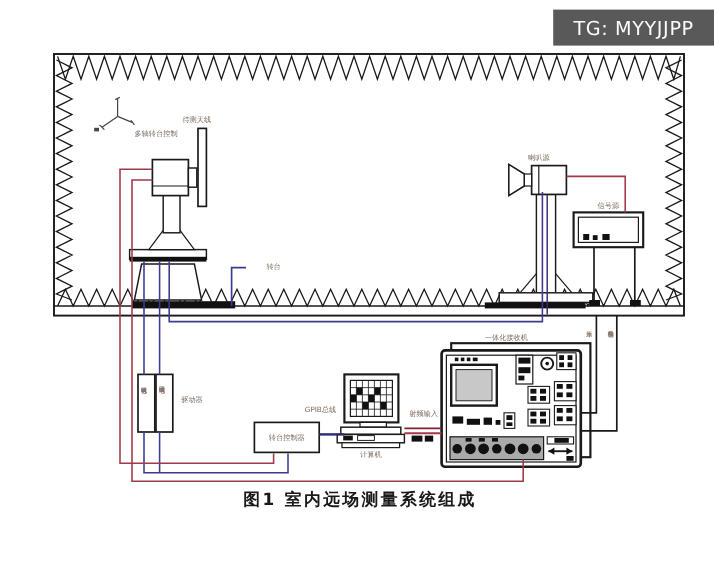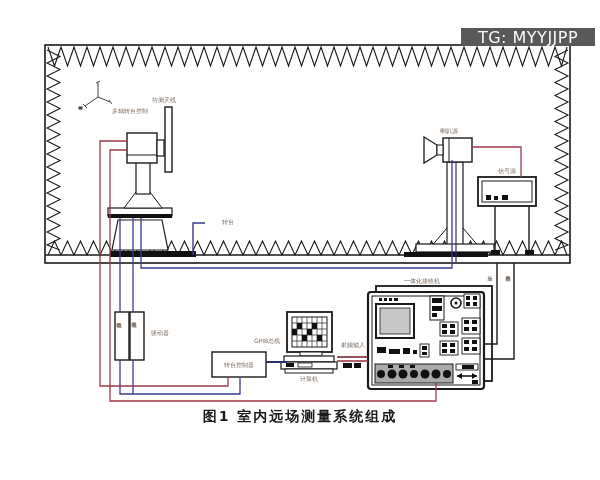--- a/index.html
+++ b/index.html
@@ -2,21 +2,21 @@
 <html><head>
 <meta charset="utf-8">
 <style>
   html,body{margin:0;padding:0;background:#fff;}
   #stage{position:relative;width:600px;height:480px;background:#ffffff;overflow:hidden;
          font-family:"DejaVu Sans","Liberation Sans",sans-serif;}
   svg{position:absolute;left:0;top:0;}
   svg text{font-family:"DejaVu Sans","Liberation Sans",sans-serif;fill:#7a6a5e;}
   .wm{position:absolute;display:flex;align-items:center;justify-content:center;
       color:#fafafa;background:#595959;}
-  #wm-top{left:461px;top:8px;width:134px;height:18px;font-size:16px;letter-spacing:.5px;margin-top:20px;}
+  #wm-top{left:461px;top:8px;width:134px;height:30px;font-size:16px;letter-spacing:.5px;}
   #wm-bottom{left:8px;top:442px;width:204px;height:37px;font-size:17px;}
   #caption{position:absolute;left:0;top:408px;width:600px;text-align:center;
            color:#1a1a1a;font-weight:bold;font-size:14px;letter-spacing:2px;}
 </style>
 </head>
 <body>
 
 <div id="stage">
 
   <svg width="600" height="480" viewBox="0 0 600 480">

